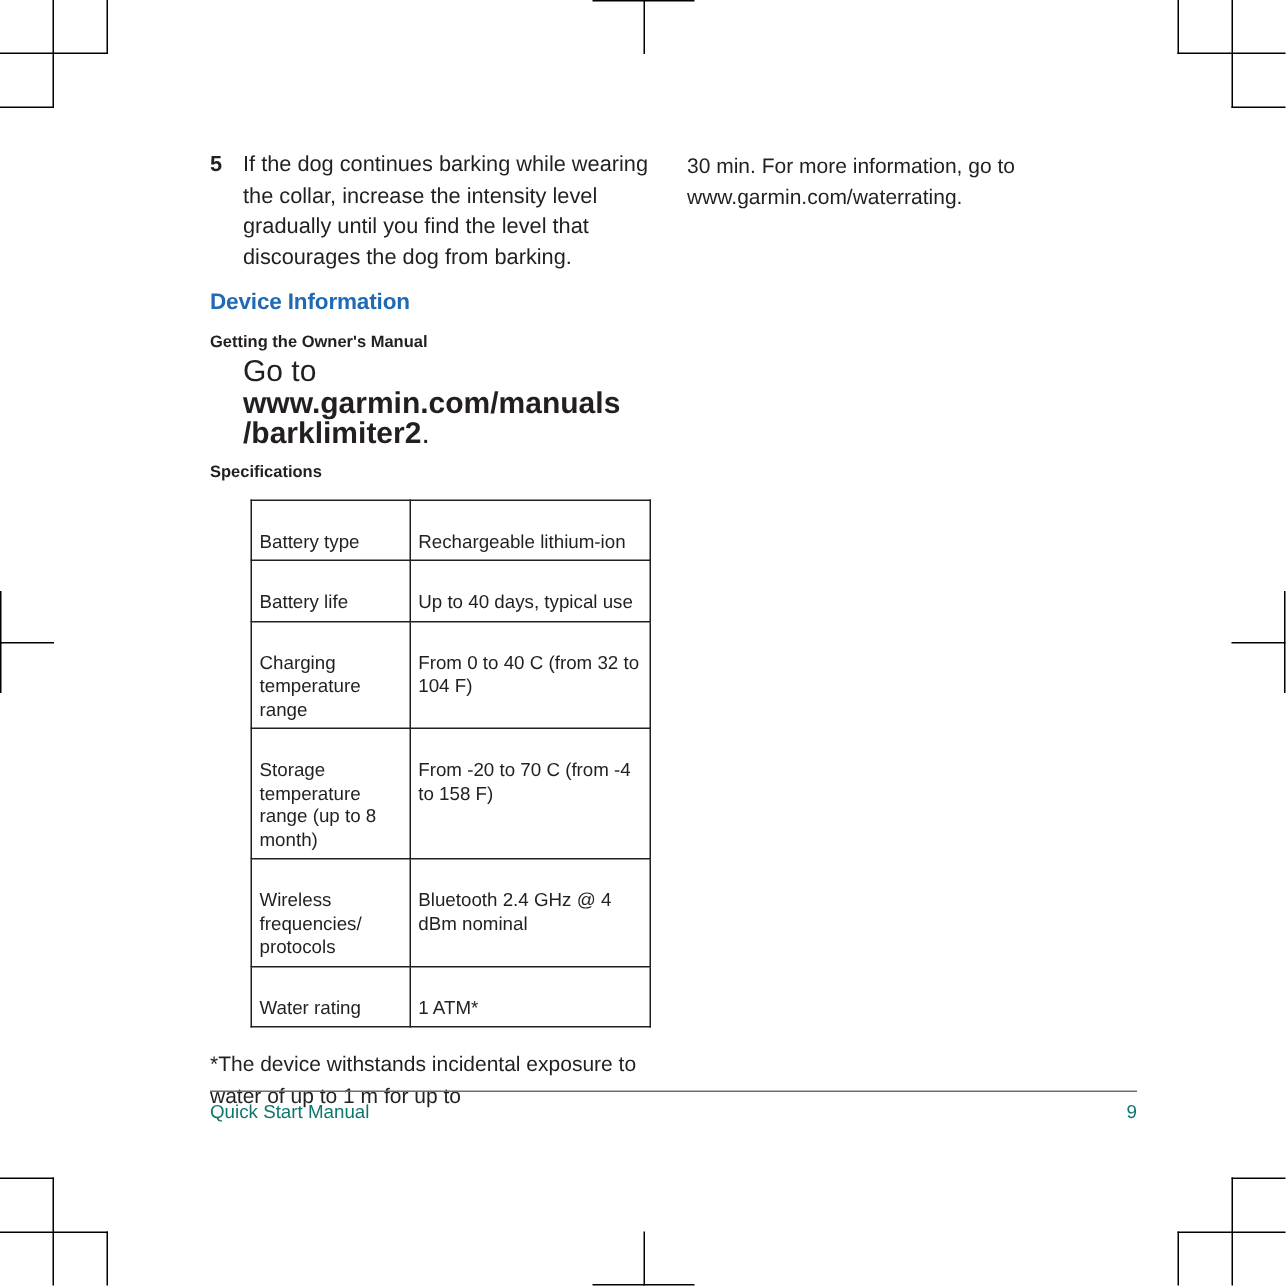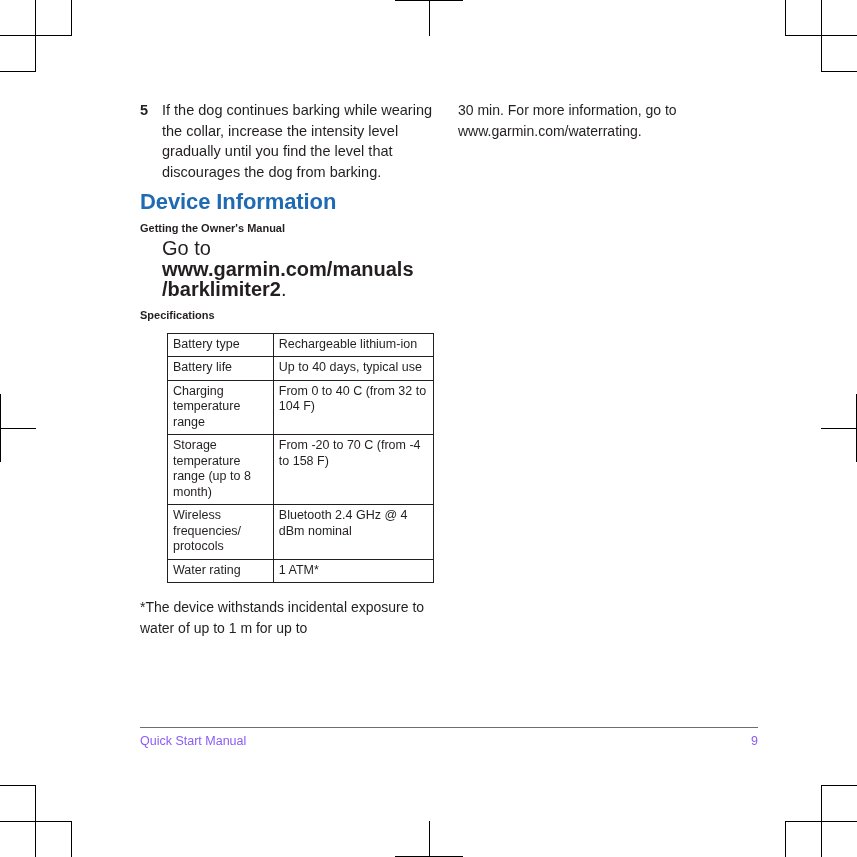--- a/index.html
+++ b/index.html
@@ -63,21 +63,21 @@
     flex: 0 0 22px;
     text-align: left;
     font-size: 14.5px;
   }
   .step-text {
     flex: 1 1 auto;
   }
 
   h1.section {
     color: #1f6ab3;
-    font-size: 22px;
+    font-size: 15px;
     font-weight: bold;
     margin: 9px 0 3px 0;
     line-height: 22px;
     letter-spacing: -0.1px;
   }
 
   h2.subsection {
     font-size: 11px;
     font-weight: bold;
     margin: 5px 0 0 0;
@@ -95,21 +95,21 @@
   table.specs {
     border-collapse: collapse;
     margin-top: 8px;
     margin-left: 27px;
     width: 267px;
     font-size: 12.5px;
     line-height: 15.5px;
   }
   table.specs td {
     border: 1px solid #231f20;
-    padding: 3px 5px 4px 5px;
+    padding: 20px 5px 4px 5px;
     vertical-align: top;
     color: #231f20;
   }
   table.specs td.k { width: 97px; }
   table.specs td.v { width: 155px; }
 
   .footnote {
     font-size: 14px;
     line-height: 20.5px;
   }
@@ -131,21 +131,21 @@
     width: 100%;
     height: 1px;
     background: #6d6e71;
   }
   .footer-row {
     display: flex;
     justify-content: space-between;
     align-items: baseline;
     margin-top: 6px;
     font-size: 12.5px;
-    color: #8b5cf6;
+    color: #0f766e;
   }
 </style>
 </head>
 <body>
 
 <div class="crop-layer">
 
   <div class="mark" style="left:35px;  top:0px;   width:1px;  height:72px;"></div>
   <div class="mark" style="left:71px;  top:0px;   width:1px;  height:36px;"></div>
   <div class="mark" style="left:0px;   top:35px;  width:72px; height:1px;"></div>

